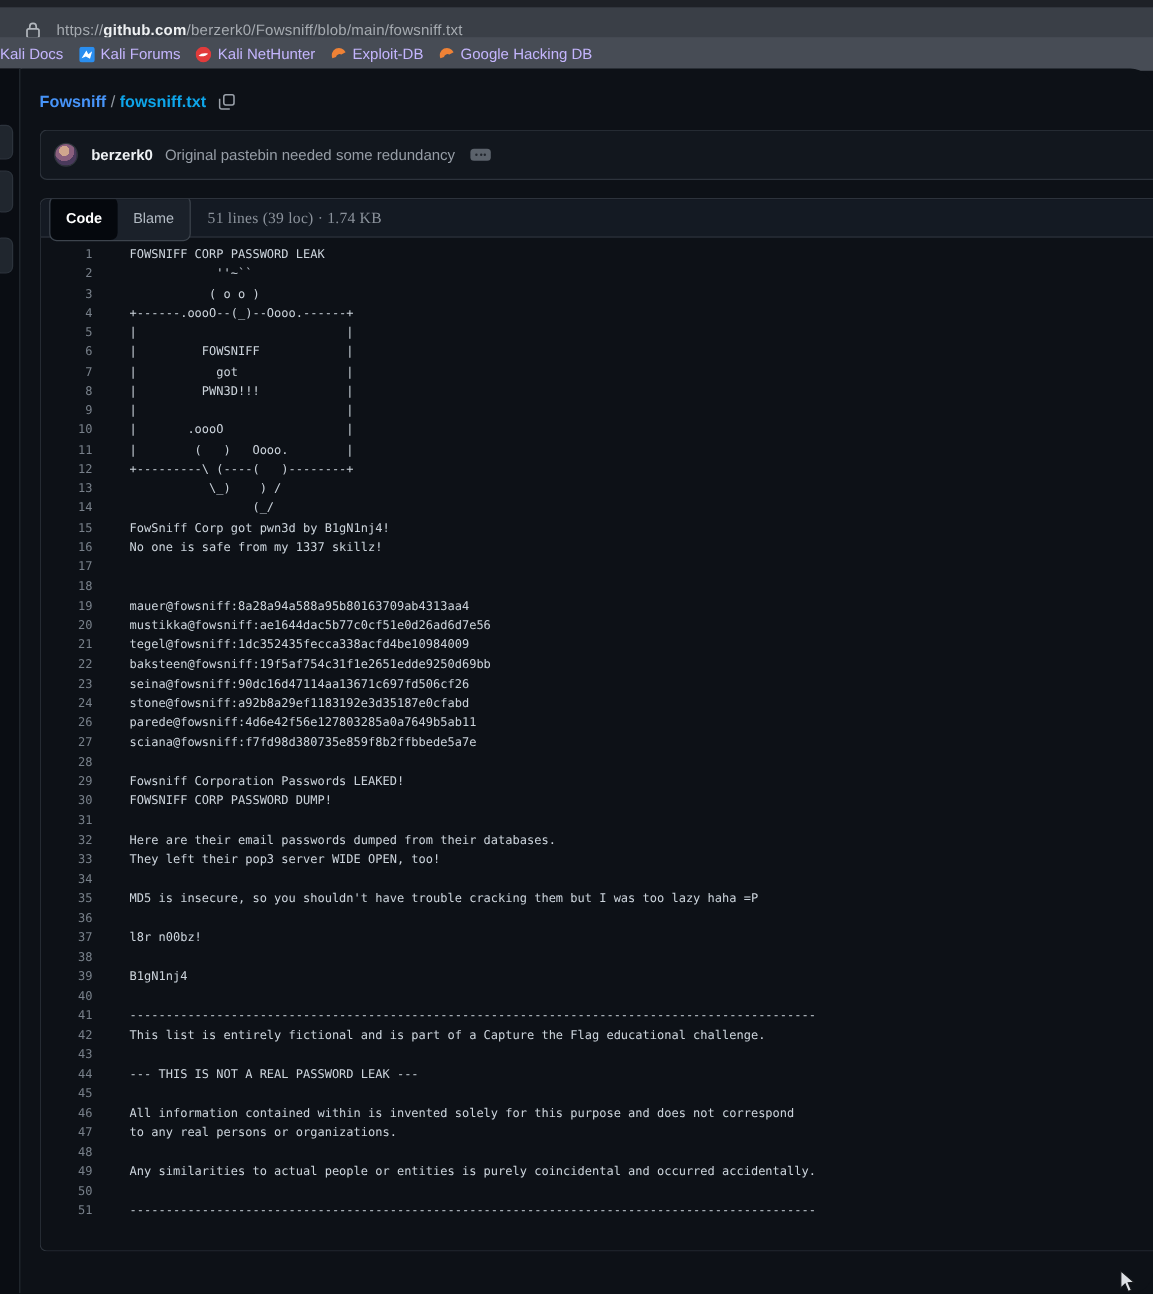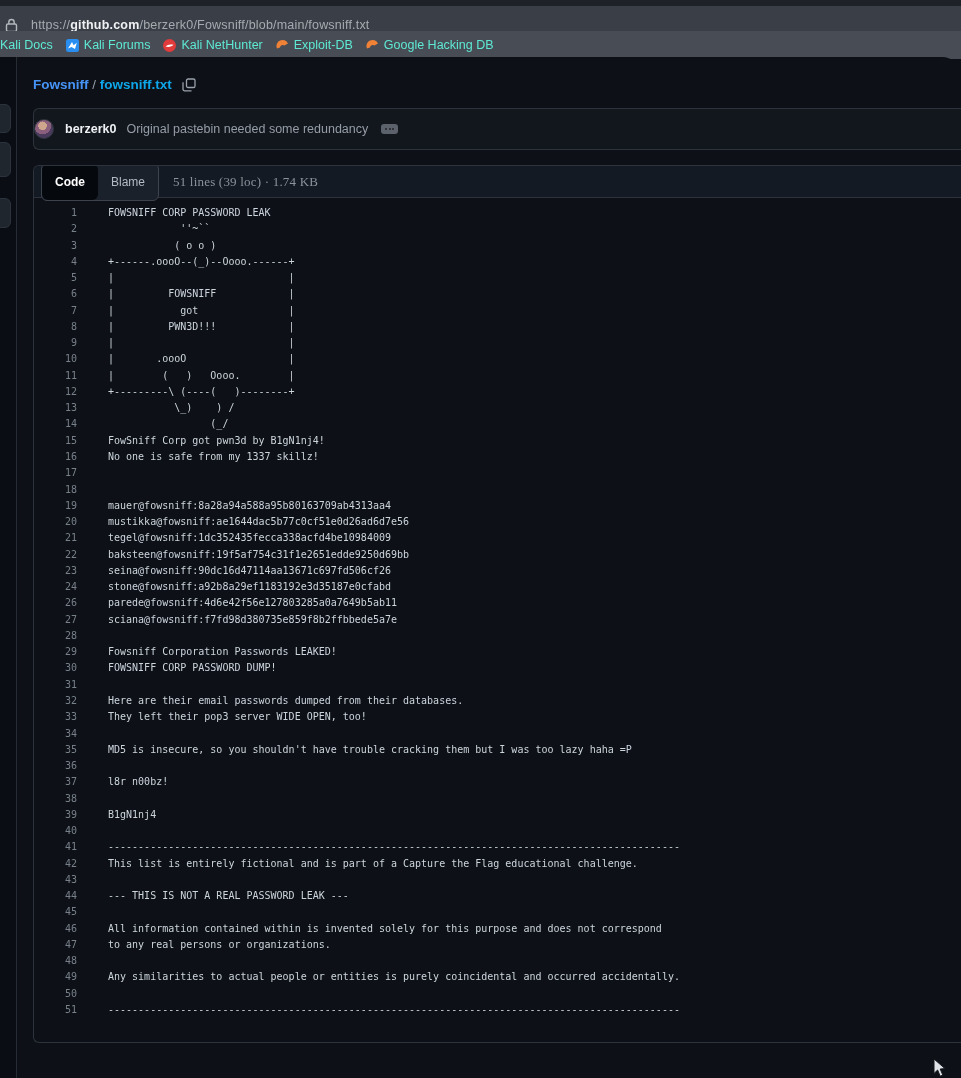--- a/index.html
+++ b/index.html
@@ -2,26 +2,26 @@
 <html><head>
 <meta charset="utf-8">
 <style>
   * { margin:0; padding:0; box-sizing:border-box; }
   html,body { width:961px; height:1078px; overflow:hidden; background:#0d1117;
               font-family:"Liberation Sans", sans-serif; position:relative; }
 
   
   .chrome-top { position:absolute; left:0; top:0; width:961px; height:6px; background:#1e2127; }
   .urlbar { position:absolute; left:0; top:6px; width:961px; height:38px; background:#3a3f47;
-            display:flex; align-items:center; padding-left:5px; }
+            display:flex; align-items:center; padding-left:21px; }
   .urlbar .lock { margin-right:13px; flex:none; display:block; }
   .url-text { font-size:12.5px; color:#a6abb1; letter-spacing:.2px; white-space:nowrap; }
   .url-text .domain { color:#eff1f3; font-weight:bold; }
   .bookmarks { position:absolute; left:0; top:31px; width:961px; height:28px; background:#474c55;
-               display:flex; align-items:center; gap:13px; font-size:12.5px; color:#5eead4; }
+               display:flex; align-items:center; gap:13px; font-size:12.5px; color:#c4b5fd; }
   .bm-item { display:flex; align-items:center; gap:5px; white-space:nowrap; cursor:default; }
   .bm-icon { width:13px; height:13px; flex:none; display:block; }
 
   
   .page { position:absolute; left:0; top:57px; width:961px; height:1021px; background:#0d1117;border-radius:19px; }
   .left-strip { position:absolute; left:0; top:0; width:17px; height:100%;
                 background:#0a0d13; border-right:1px solid #262c34; }
   .strip-btn { position:absolute; left:-5px; width:16px; background:#20262e;
                border:1px solid #2c333c; border-radius:6px; }
   .sb1 { top:47px;  height:29px; }
@@ -34,21 +34,21 @@
   .breadcrumb { position:absolute; left:16px; top:20px; display:flex; align-items:center;
                 font-size:13.5px; white-space:pre; }
   .crumb-repo { color:#4794f8; font-weight:bold; cursor:pointer; }
   .crumb-sep  { color:#939ba4; font-weight:normal; }
   .crumb-file { color:#0ea5e9; font-weight:bold; }
   .copy-btn { margin-left:10px; display:flex; align-items:center; cursor:pointer; }
 
   
   .commit-bar { position:absolute; left:16px; top:51px; right:0; height:42px;
                 background:#12171e; border:1px solid #2d333c; border-right:none;
-                border-radius:6px 0 0 6px; display:flex; align-items:center; }
+                border-radius:6px 0 0 6px; display:flex; align-items:center; padding-left:11px; }
   .avatar { width:20px; height:20px; border-radius:50%; flex:none;
             background:radial-gradient(circle at 42% 32%, #d0a58e 0 26%, #8a5f7e 27% 52%, #4a3a5c 53% 78%, #2a2438 79%);
             border:1px solid #30363d; }
   .commit-author { margin-left:11px; font-size:12.5px; font-weight:bold; color:#eef1f4; cursor:pointer; }
   .commit-msg { margin-left:10px; font-size:12.5px; color:#969da6; cursor:pointer; }
   .ellipsis-btn { margin-left:13px; width:17px; height:10px; background:#5b626b; border-radius:3px;
                   display:flex; align-items:center; justify-content:center; gap:1.5px; cursor:pointer; }
   .ellipsis-btn i { width:2px; height:2px; border-radius:50%; background:#21262d; display:block; }
 
   

